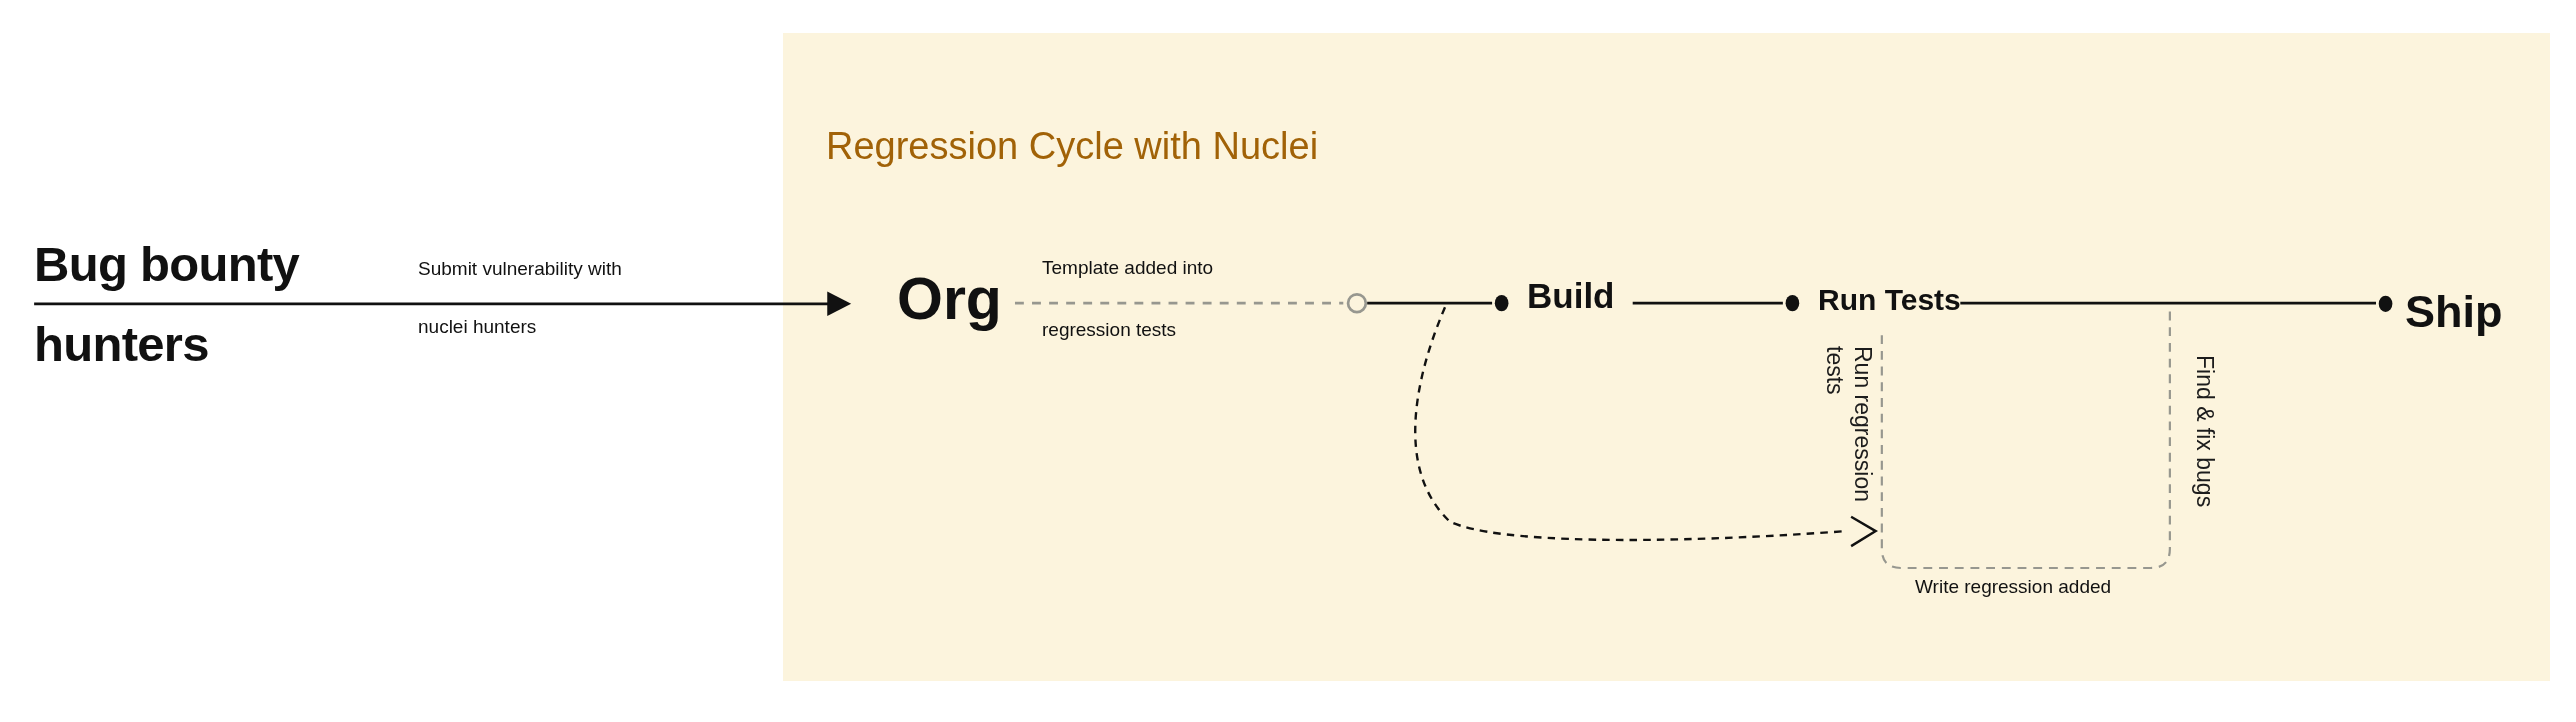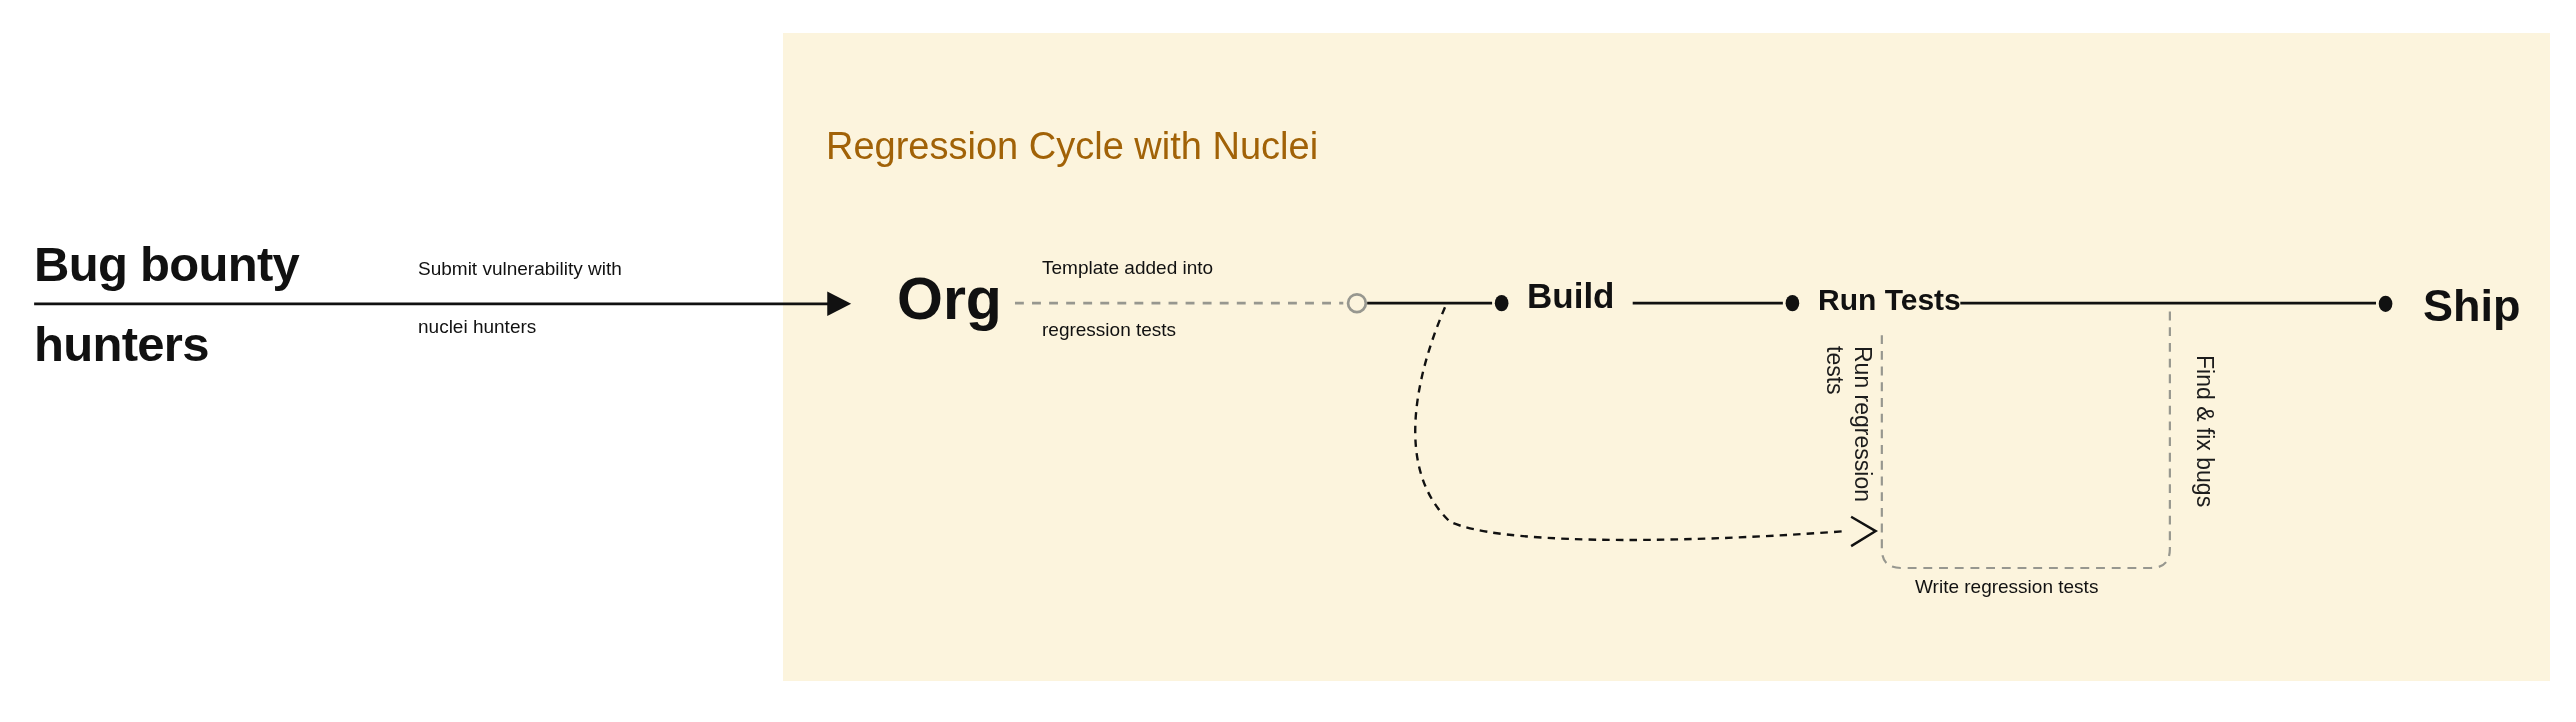--- a/index.html
+++ b/index.html
@@ -34,21 +34,21 @@
   .actor-line.l1{top:240px;}
   .actor-line.l2{top:320px;}
   .small-label{font-size:19px;font-weight:400;}
   .submit-l1{left:418px;top:259px;}
   .submit-l2{left:418px;top:317px;}
   .panel-title{left:826px;top:83px;font-size:38px;font-weight:400;color:#a16207;margin-top:44px;}
   .node{font-weight:700;}
   .node-org{left:885px;top:270px;font-size:59px;margin-left:12px;}
   .node-build{left:1527px;top:278px;font-size:35px;}
   .node-run-tests{left:1818px;top:285px;font-size:30px;}
-  .node-ship{left:2405px;top:283px;font-size:45px;margin-left:18px;}
+  .node-ship{left:2405px;top:289px;font-size:45px;}
   .template-l1{left:1042px;top:258px;}
   .template-l2{left:1042px;top:320px;}
   .write-label{left:1915px;top:577px;}
   .vlabel{
     position:absolute;
     font-size:23px;font-weight:400;
     line-height:1.2;
     white-space:nowrap;
     transform:rotate(90deg);
     transform-origin:0 0;
@@ -104,16 +104,16 @@
 
   <div class="txt small-label template-l1">Template added into</div>
   <div class="txt small-label template-l2">regression tests</div>
 
   <div class="vlabel vlabel-run">
     <div>Run regression</div>
     <div>tests</div>
   </div>
   <div class="vlabel vlabel-find">Find &amp; fix bugs</div>
 
-  <div class="txt small-label write-label">Write regression tests</div>
+  <div class="txt small-label write-label">Write regression added</div>
 
 </div>
 
 
 </body></html>

